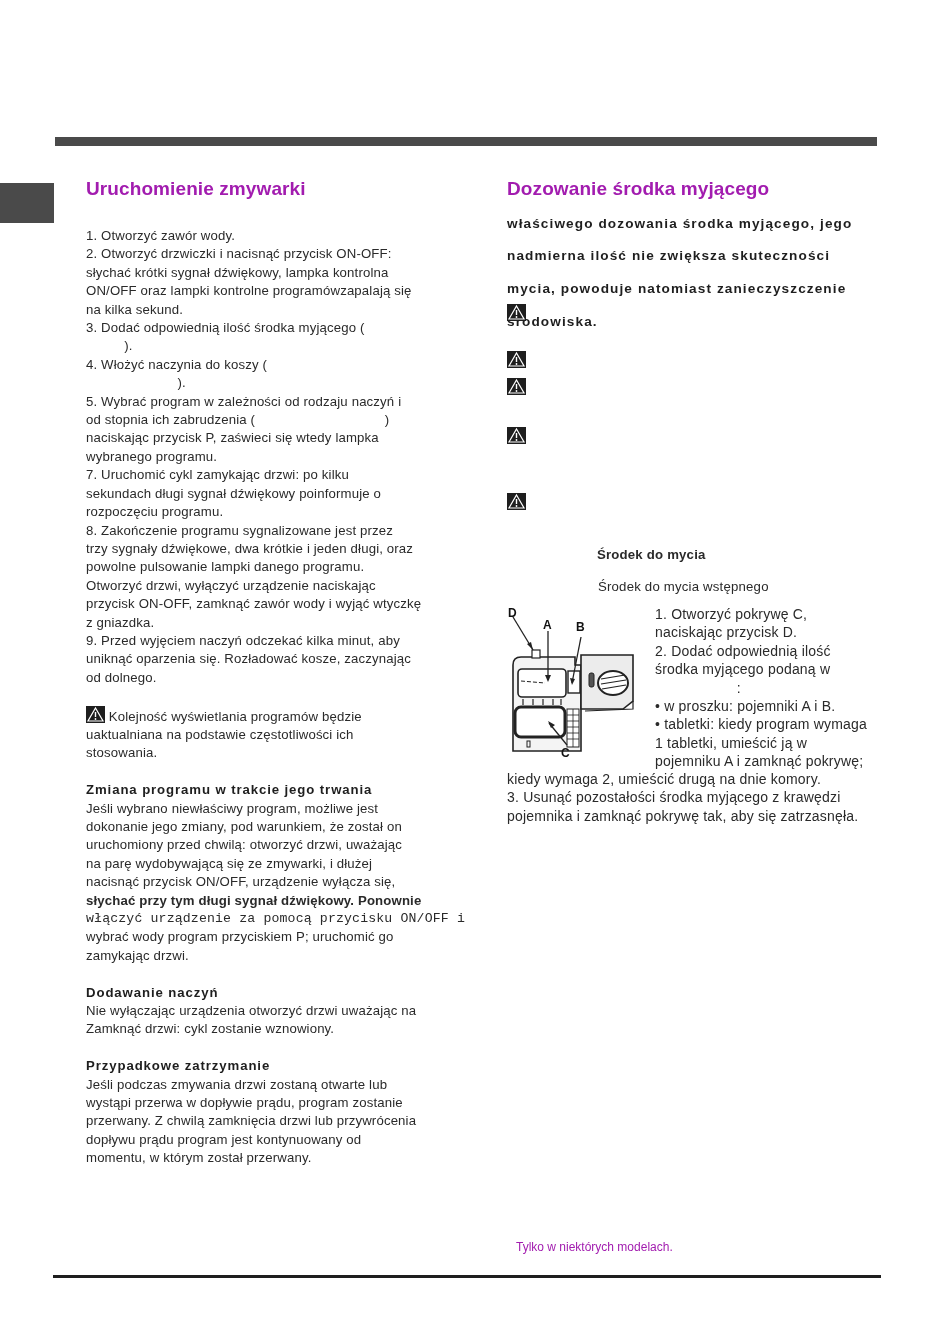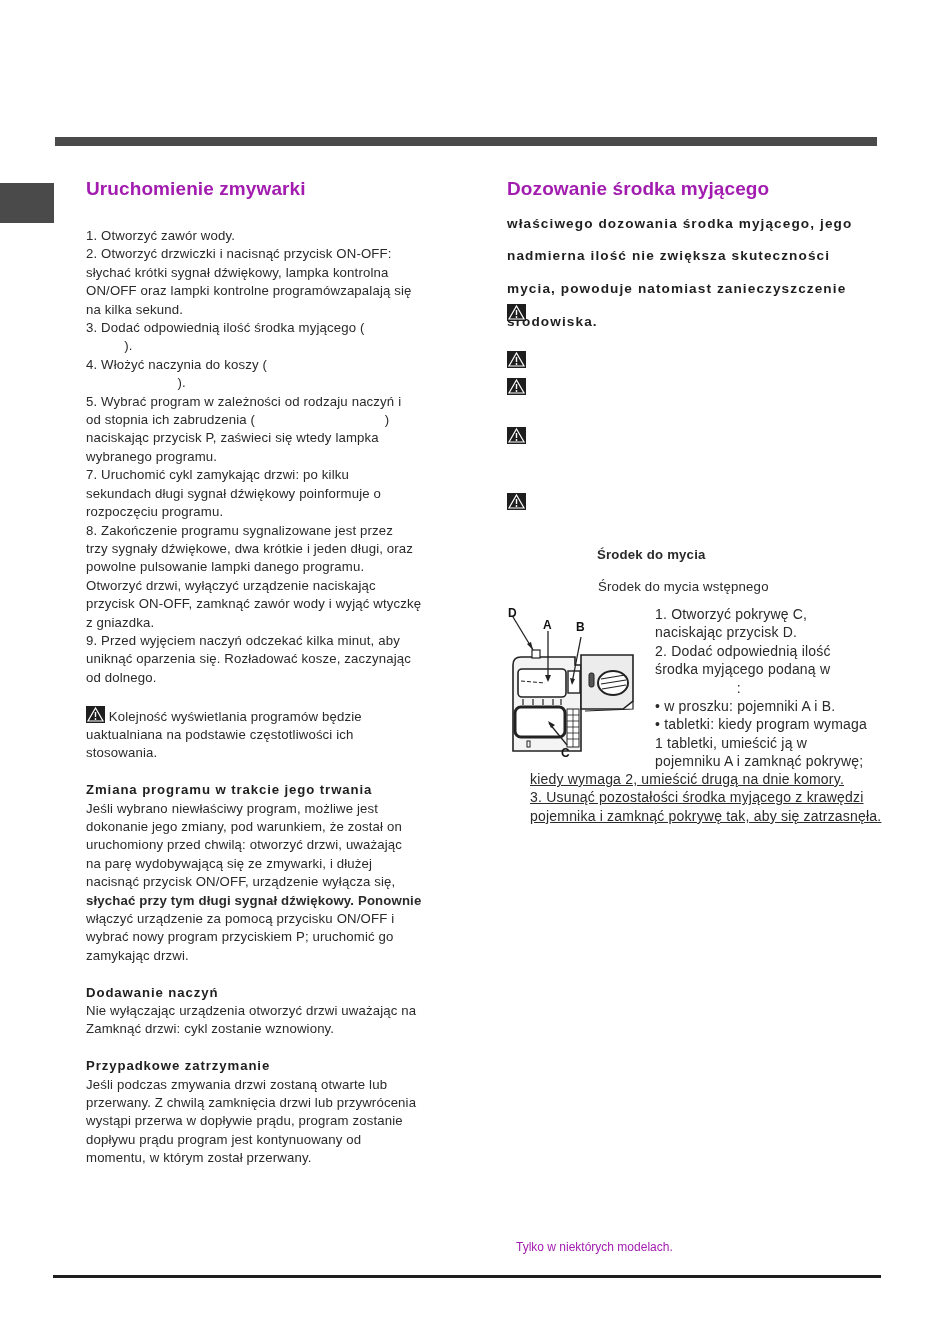--- a/index.html
+++ b/index.html
@@ -80,36 +80,36 @@
   </div>
   <div class="gap"></div>
   <p class="sub-head">Zmiana programu w trakcie jego trwania</p>
   <div class="body-text" id="change-lines">
       <p style="white-space: pre;">Jeśli wybrano niewłaściwy program, możliwe jest</p>
       <p style="white-space: pre;">dokonanie jego zmiany, pod warunkiem, że został on</p>
       <p style="white-space: pre;">uruchomiony przed chwilą: otworzyć drzwi, uważając</p>
       <p style="white-space: pre;">na parę wydobywającą się ze zmywarki, i dłużej</p>
       <p style="white-space: pre;">nacisnąć przycisk ON/OFF, urządzenie wyłącza się,</p>
       <p style="white-space: pre; font-weight: bold;">słychać przy tym długi sygnał dźwiękowy. Ponownie</p>
-      <p style="white-space: pre;">włączyć urządzenie za pomocą przycisku ON/OFF i</p>
-      <p style="white-space: pre;">wybrać nowy program przyciskiem P; uruchomić go</p>
+      <p style="white-space: pre; font-family: Liberation Mono, monospace;">włączyć urządzenie za pomocą przycisku ON/OFF i</p>
+      <p style="white-space: pre;">wybrać wody program przyciskiem P; uruchomić go</p>
       <p style="white-space: pre;">zamykając drzwi.</p>
     </div>
   <div class="gap"></div>
   <p class="sub-head">Dodawanie naczyń</p>
   <div class="body-text" id="add-lines">
       <p style="white-space: pre;">Nie wyłączając urządzenia otworzyć drzwi uważając na</p>
       <p style="white-space: pre;">Zamknąć drzwi: cykl zostanie wznowiony.</p>
     </div>
   <div class="gap"></div>
   <p class="sub-head">Przypadkowe zatrzymanie</p>
   <div class="body-text" id="stop-lines">
       <p style="white-space: pre;">Jeśli podczas zmywania drzwi zostaną otwarte lub</p>
+      <p style="white-space: pre;">wystąpi przerwa w dopływie prądu, program zostanie</p>
       <p style="white-space: pre;">przerwany. Z chwilą zamknięcia drzwi lub przywrócenia</p>
-      <p style="white-space: pre;">wystąpi przerwa w dopływie prądu, program zostanie</p>
       <p style="white-space: pre;">dopływu prądu program jest kontynuowany od</p>
       <p style="white-space: pre;">momentu, w którym został przerwany.</p>
     </div>
 </div>
 
 <div class="col right-col">
   <h1 class="sec-title">Dozowanie środka myjącego</h1>
   <div class="lead-bold" id="lead-lines">
       <p style="white-space: pre;">właściwego dozowania środka myjącego, jego</p>
       <p style="white-space: pre;">nadmierna ilość nie zwiększa skuteczności</p>
@@ -216,20 +216,20 @@
     <p style="white-space: pre;">1. Otworzyć pokrywę C,</p>
     <p style="white-space: pre;">naciskając przycisk D.</p>
     <p style="white-space: pre;">2. Dodać odpowiednią ilość</p>
     <p style="white-space: pre;">środka myjącego podaną w</p>
     <p style="white-space: pre;">                    :</p>
     <p style="white-space: pre;">• w proszku: pojemniki A i B.</p>
     <p style="white-space: pre;">• tabletki: kiedy program wymaga</p>
     <p style="white-space: pre;">1 tabletki, umieścić ją w</p>
     <p style="white-space: pre;">pojemniku A i zamknąć pokrywę;</p>
   </div>
-<div class="abs steps-text" id="steps-full" style="left:530px; top:770px; width:390px;text-decoration:underline;">
+<div class="abs steps-text" id="steps-full" style="left:507px; top:770px; width:390px;">
     <p style="white-space: pre;">kiedy wymaga 2, umieścić drugą na dnie komory.</p>
     <p style="white-space: pre;">3. Usunąć pozostałości środka myjącego z krawędzi</p>
     <p style="white-space: pre;">pojemnika i zamknąć pokrywę tak, aby się zatrzasnęła.</p>
   </div>
 
 <div class="footnote">Tylko w niektórych modelach.</div>
 <div class="bottom-rule"></div>
 
 </body></html>

